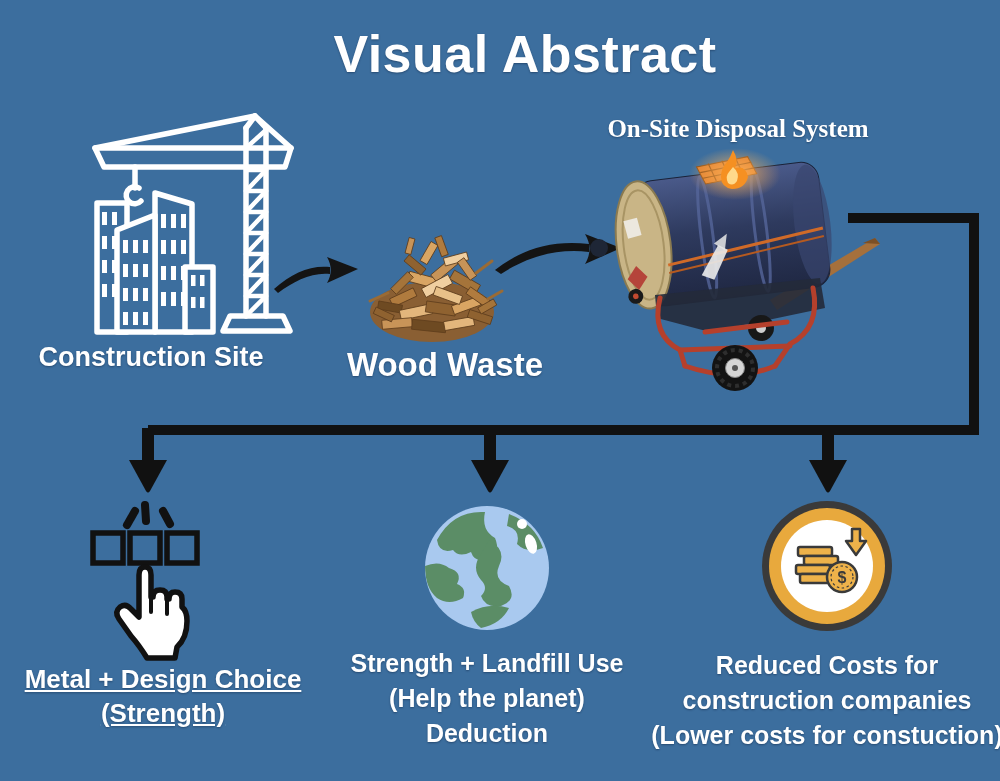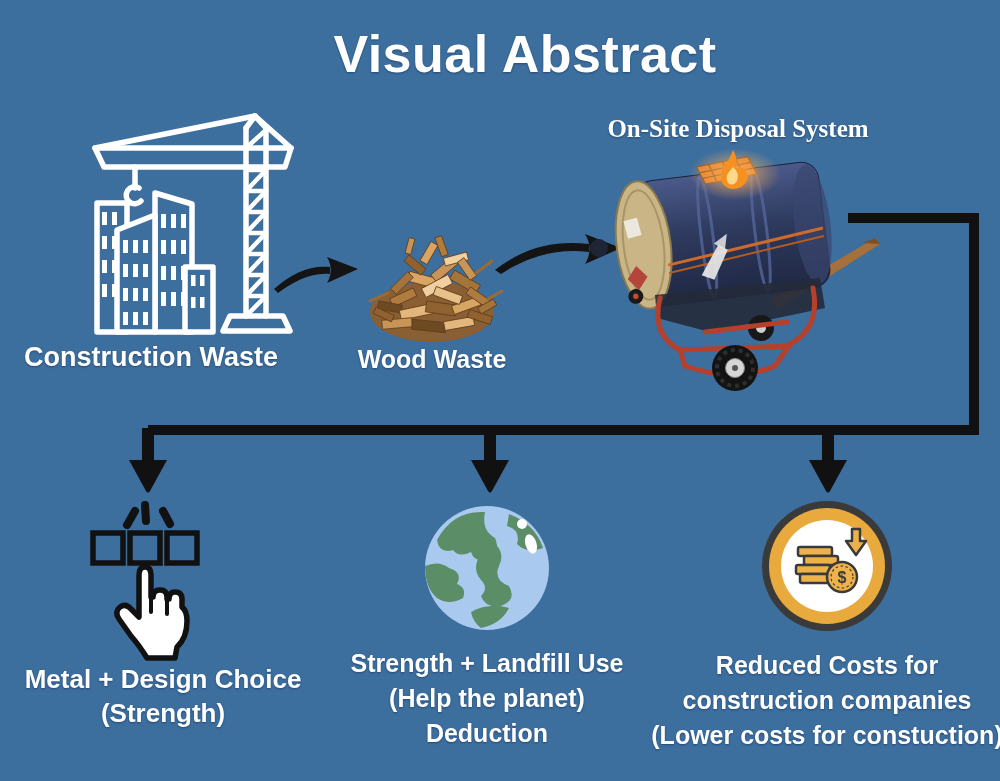--- a/index.html
+++ b/index.html
@@ -9,25 +9,25 @@
     font-family:"Liberation Sans", sans-serif;
   }
   .abs{position:absolute;}
   .wtxt{
     color:#ffffff;font-weight:bold;text-align:center;
     text-shadow:0 1px 2px rgba(10,30,60,.45);
     line-height:1.25;
   }
   .title{top:22px;left:48px;width:954px;font-size:52px;letter-spacing:.5px;}
   .lbl-construction{top:341px;left:11px;width:280px;font-size:27px;}
-  .lbl-wood{top:344px;left:322px;width:220px;font-size:25px;}
+  .lbl-wood{top:344px;left:335px;width:220px;font-size:33px;}
   .lbl-disposal{top:113px;left:578px;width:320px;font-size:25px;font-family:Liberation Serif, serif;}
   .caption{font-size:25px;}
   .caption .ln{height:35px;}
-  .cap1{top:663px;left:13px;width:300px;font-size:26px;}
+  .cap1{top:663px;left:13px;width:300px;font-size:26px;text-decoration:underline;}
   .cap1 .ln{height:34px;}
   .cap2{top:648px;left:317px;width:340px;}
   .cap3{top:650px;left:647px;width:360px;}
   svg{display:block;overflow:visible;}
 </style>
 </head>
 <body>
 
 <div class="canvas">
 
@@ -269,21 +269,21 @@
       <rect x="40" y="75" width="34" height="9" rx="2"></rect>
     </g>
     <g>
       <circle cx="82" cy="78" r="15" fill="#eeb24a" stroke="#3a3a3a" stroke-width="2.5"></circle>
       <circle cx="82" cy="78" r="11" fill="none" stroke="#3a3a3a" stroke-width="1.2" stroke-dasharray="2.5 2.5"></circle>
       <text x="82" y="84" text-anchor="middle" font-size="16" font-weight="bold" fill="#3a3a3a" font-family="Liberation Sans, sans-serif">$</text>
     </g>
     <path d="M 92 30 L 100 30 L 100 42 L 106 42 L 96 56 L 86 42 L 92 42 Z" fill="#eeb24a" stroke="#3a3a3a" stroke-width="2.5" stroke-linejoin="round"></path>
   </svg>
 
-  <div class="abs wtxt lbl-construction">Construction Waste</div>
+  <div class="abs wtxt lbl-construction">Construction Site</div>
   <div class="abs wtxt lbl-wood">Wood Waste</div>
   <div class="abs wtxt lbl-disposal">On-Site Disposal System</div>
 
   <div class="abs wtxt caption cap1">
     <div class="ln">Metal + Design Choice</div>
     <div class="ln">(Strength)</div>
   </div>
   <div class="abs wtxt caption cap2">
     <div class="ln">Strength + Landfill Use</div>
     <div class="ln">(Help the planet)</div>

